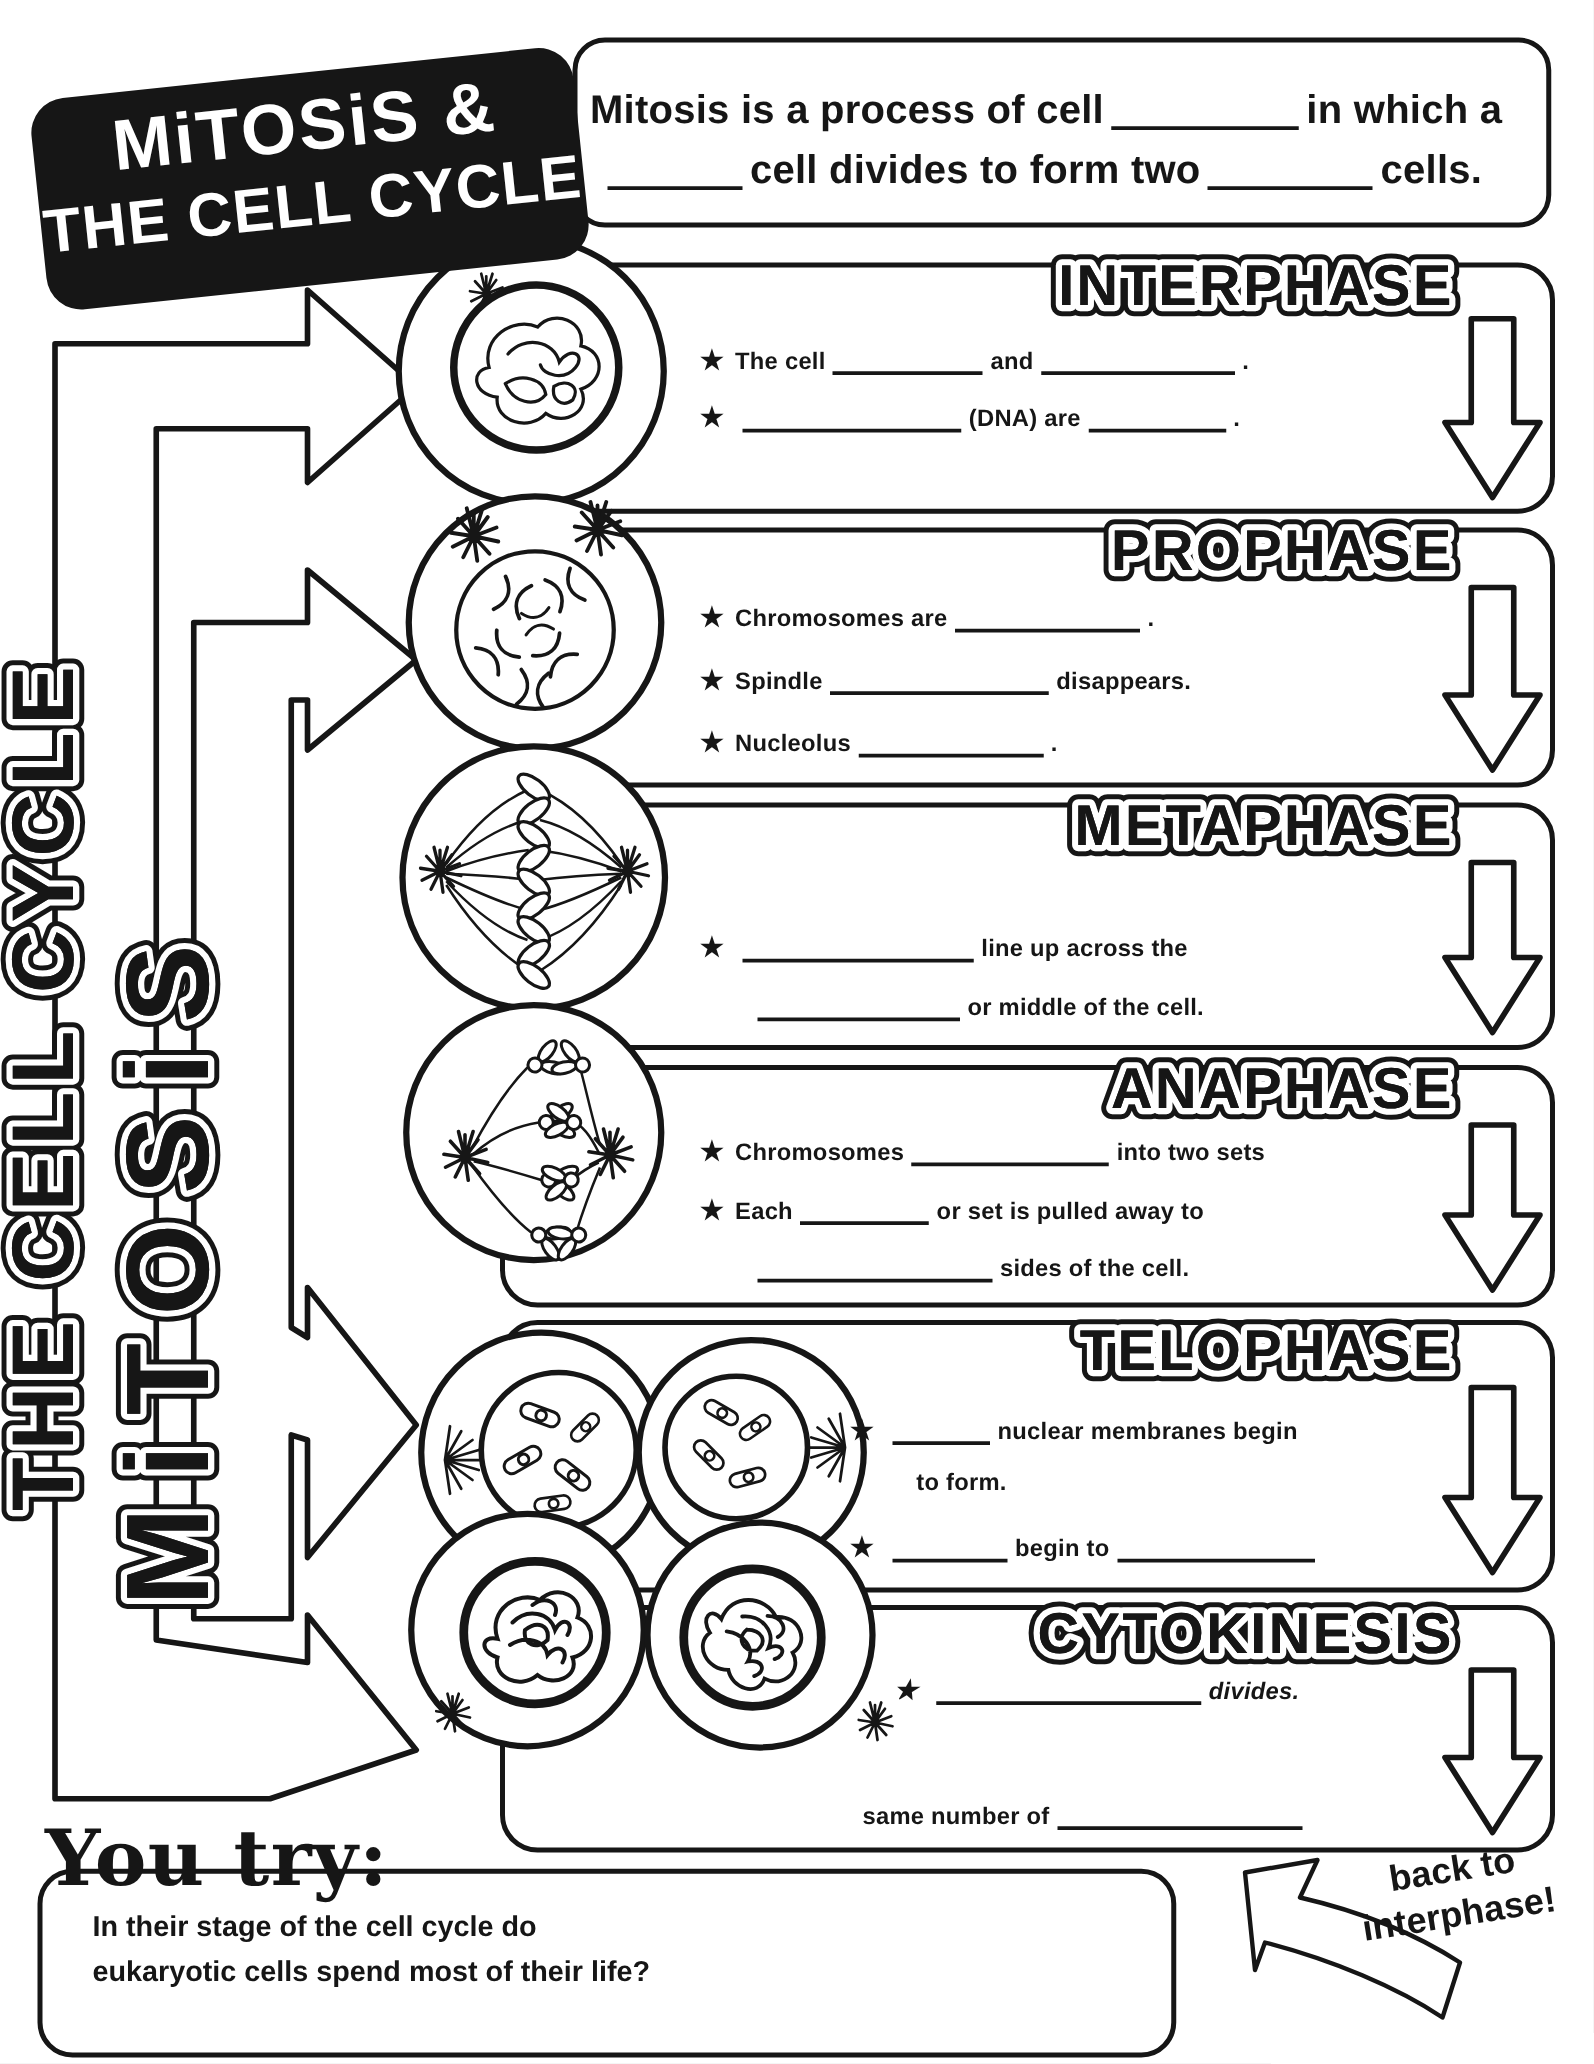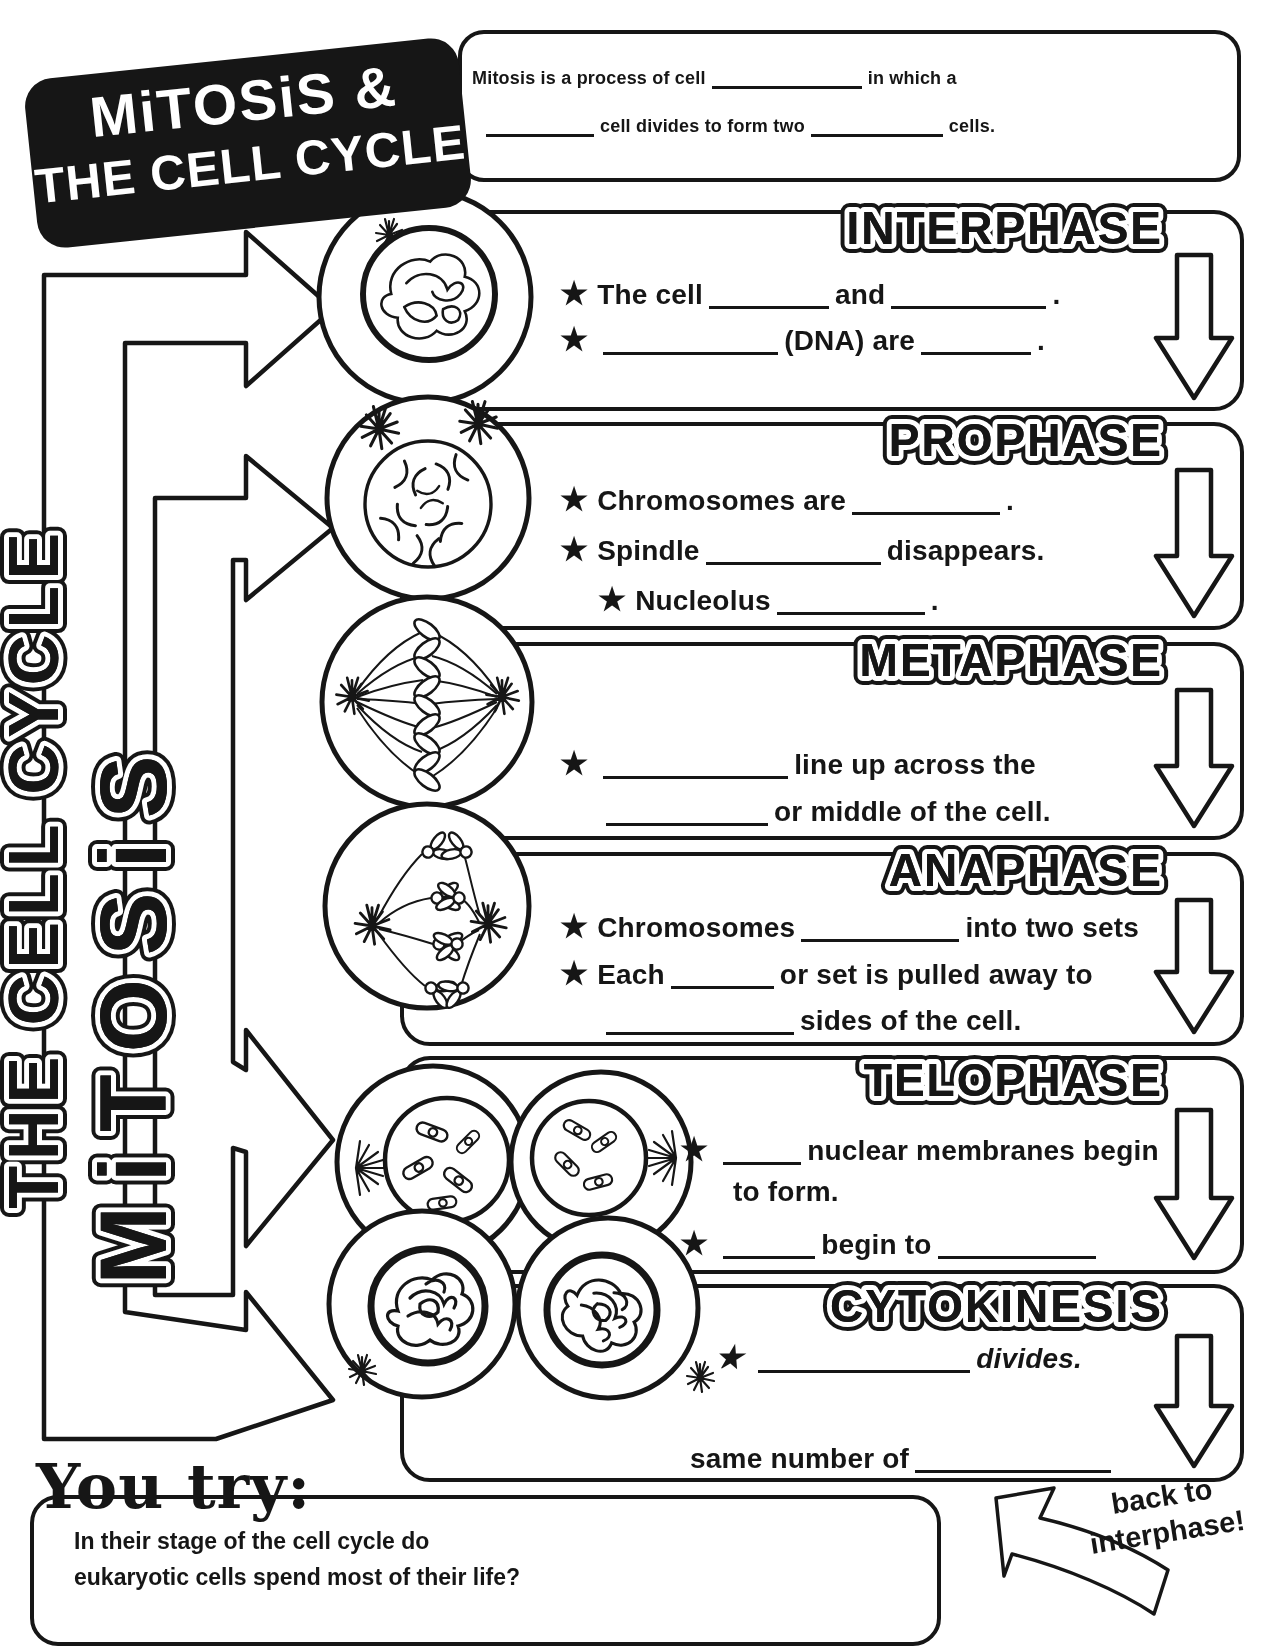--- a/index.html
+++ b/index.html
@@ -6,24 +6,24 @@
   #page{position:relative;width:1275px;height:1651px;background:#ffffff;overflow:hidden;
         font-family:"Liberation Sans", sans-serif;color:#161616;}
   
   .boxes{position:absolute;inset:0;z-index:1;}
   svg.art{position:absolute;left:0;top:0;z-index:2;pointer-events:none;}
   .txt{position:absolute;inset:0;z-index:3;}
   .ttl{position:absolute;z-index:4;}
   
   .obox{position:absolute;border:4.5px solid #161616;border-radius:30px;background:transparent;}
   
-  .ln{position:absolute;white-space:nowrap;font-weight:bold;font-size:28px;letter-spacing:.2px;}
+  .ln{position:absolute;white-space:nowrap;font-weight:bold;font-size:19px;letter-spacing:.2px;}
   .ln .bl{display:inline-block;height:1.05em;border-bottom:3px solid #161616;margin:0 6px;transform:translateY(5px);}
   .ln .st{font-size:1.12em;margin-right:9px;letter-spacing:0;}
-  .introln{font-size:18px;}
+  .introln{font-size:32px;}
   
   .blob{position:absolute;left:30px;top:58px;width:436px;height:170px;background:#161616;
         border-radius:28px;transform:rotate(-6deg);text-align:center;color:#fff;font-weight:bold;}
   .blob .t1{font-size:57px;letter-spacing:2px;margin-top:10px;}
   .blob .t2{font-size:49px;letter-spacing:1px;margin-top:2px;}
   
   .youtry-label{position:absolute;left:36px;top:1450px;font-family:"DejaVu Serif",serif;
         font-weight:bold;font-size:62px;letter-spacing:1px;z-index:4;}
   .q{position:absolute;white-space:nowrap;font-weight:bold;font-size:23px;}
   
@@ -244,21 +244,21 @@
   <div class="txt">
 
     <div class="ln introln" style="left:472px;top:62px;"><span>Mitosis is a process of cell</span><span class="bl" style="width: 150px;"></span><span>in which a</span></div>
     <div class="ln introln" style="left:480px;top:110px;"><span class="bl" style="width: 108px;"></span><span>cell divides to form two</span><span class="bl" style="width: 132px;"></span><span>cells.</span></div>
 
     <div class="ln" style="left:560px;top:272px;"><span class="st">★</span><span>The cell</span><span class="bl" style="width: 120px;"></span><span>and</span><span class="bl" style="width: 155px;"></span><span>.</span></div>
     <div class="ln" style="left:560px;top:318px;"><span class="st">★</span><span class="bl" style="width: 175px;"></span><span>(DNA) are</span><span class="bl" style="width: 110px;"></span><span>.</span></div>
 
     <div class="ln" style="left:560px;top:478px;"><span class="st">★</span><span>Chromosomes are</span><span class="bl" style="width: 148px;"></span><span>.</span></div>
     <div class="ln" style="left:560px;top:528px;"><span class="st">★</span><span>Spindle</span><span class="bl" style="width: 175px;"></span><span>disappears.</span></div>
-    <div class="ln" style="left:560px;top:578px;margin-left:38px;"><span class="st">★</span><span>Nucleolus</span><span class="bl" style="width: 148px;"></span><span>.</span></div>
+    <div class="ln" style="left:560px;top:578px;"><span class="st">★</span><span>Nucleolus</span><span class="bl" style="width: 148px;"></span><span>.</span></div>
 
     <div class="ln" style="left:560px;top:742px;"><span class="st">★</span><span class="bl" style="width: 185px;"></span><span>line up across the</span></div>
     <div class="ln" style="left:600px;top:789px;"><span class="bl" style="width: 162px;"></span><span>or middle of the cell.</span></div>
 
     <div class="ln" style="left:560px;top:905px;"><span class="st">★</span><span>Chromosomes</span><span class="bl" style="width: 158px;"></span><span>into two sets</span></div>
     <div class="ln" style="left:560px;top:952px;"><span class="st">★</span><span>Each</span><span class="bl" style="width: 103px;"></span><span>or set is pulled away to</span></div>
     <div class="ln" style="left:600px;top:998px;"><span class="bl" style="width: 188px;"></span><span>sides of the cell.</span></div>
 
     <div class="ln" style="left:680px;top:1128px;"><span class="st">★</span><span class="bl" style="width: 78px;"></span><span>nuclear membranes begin</span></div>
     <div class="ln" style="left:733px;top:1176px;"><span>to form.</span></div>

